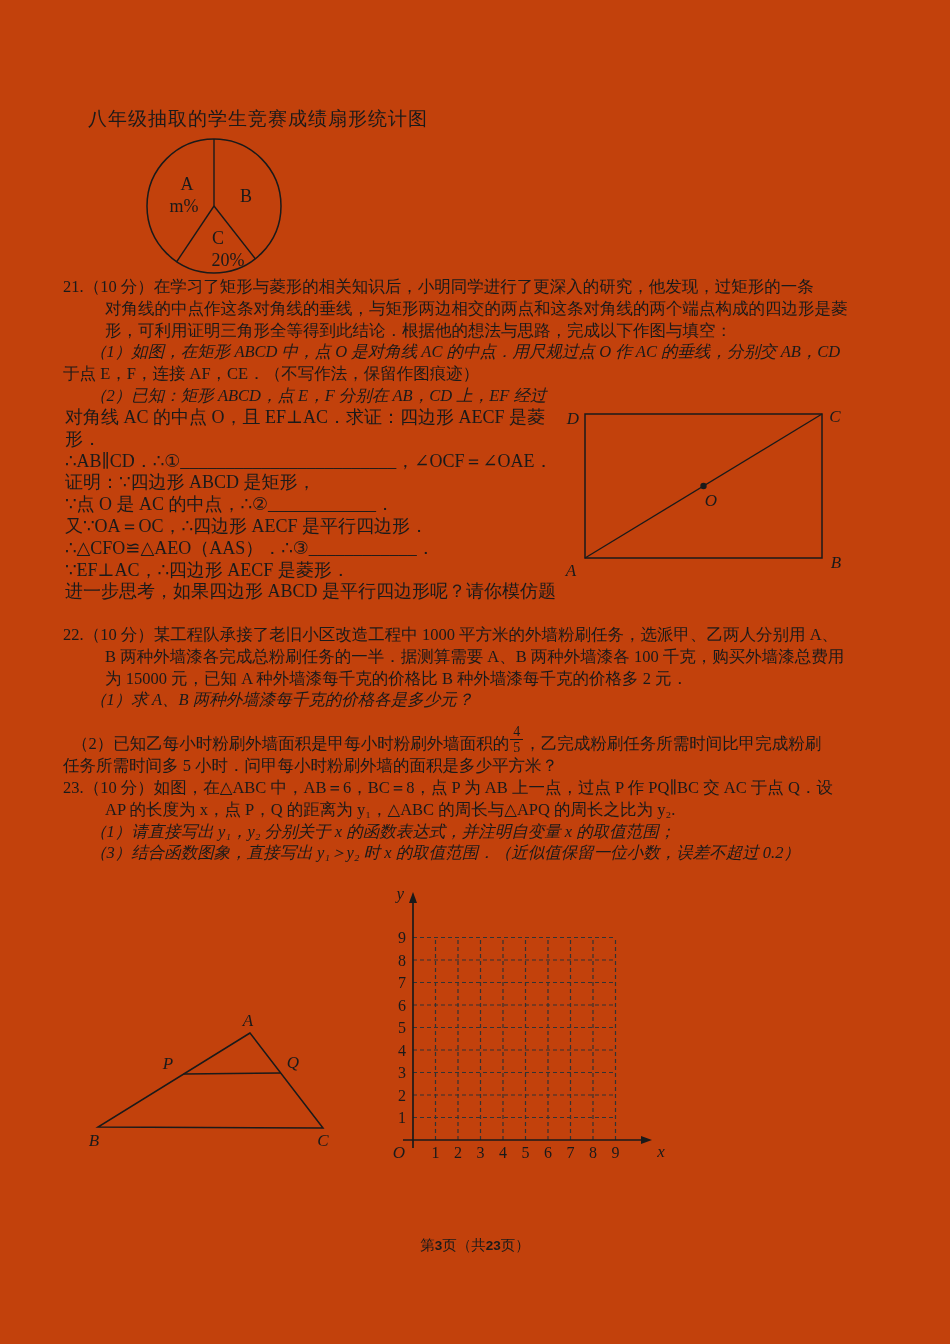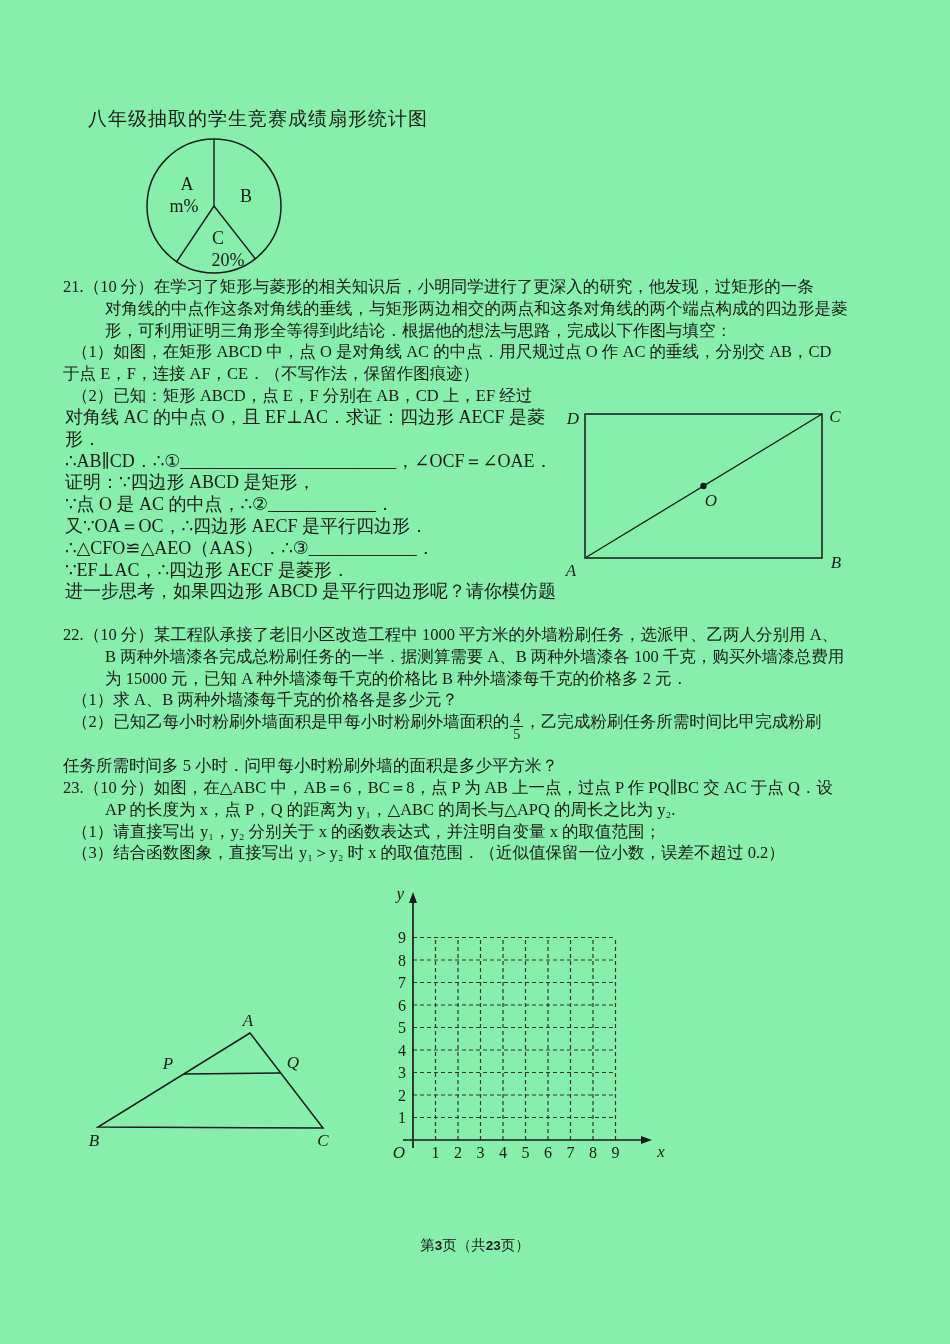--- a/index.html
+++ b/index.html
@@ -1,28 +1,28 @@
 <!DOCTYPE html>
 <html><head>
 <meta charset="utf-8">
 <style>
   html,body{margin:0;padding:0;background:#ffffff;}
   #page{
-    position:relative;width:950px;height:1344px;margin:0 auto;background:#86efac;
+    position:relative;width:950px;height:1344px;margin:0 auto;background:#c2410c;
     font-family:"Liberation Serif","DejaVu Serif","DejaVu Sans",serif;
     color:#1a1a1a;overflow:hidden;
   }
   .abs{position:absolute;}
   .pie-title{left:88px;top:106px;font-size:19px;letter-spacing:1px;}
   .tblock{width:835px;font-size:16.5px;line-height:21.8px;}
   .tblock .line{white-space:pre;}
   .ind{margin-left:42px;}
-  .ind2{margin-left:9px;}
+  .ind2{margin-left:27px;font-style:italic;}
   .proof{width:505px;font-size:18px;line-height:21.8px;}
-  .frac-line{display:flex;align-items:flex-start;height:44px;white-space:pre;margin-left:9px;}
+  .frac-line{display:flex;align-items:flex-end;height:44px;white-space:pre;margin-left:9px;}
   .frac{display:inline-flex;flex-direction:column;align-items:center;font-size:14px;line-height:15px;margin:0 1px;vertical-align:middle;}
   .frac .bar{display:block;width:13px;height:1.3px;background:#1a1a1a;}
   .footer{left:0;top:1236px;width:950px;text-align:center;font-size:14.5px;}
   .footer b{font-family:"Liberation Sans","DejaVu Sans",sans-serif;font-size:13.5px;}
   svg text{font-family:"Liberation Serif","DejaVu Serif",serif;fill:#1a1a1a;}
   svg .it{font-style:italic;}
   svg .lbl{font-size:17px;}
   svg .pielbl{font-size:18px;}
   svg .tick{font-size:16px;}
 </style>

